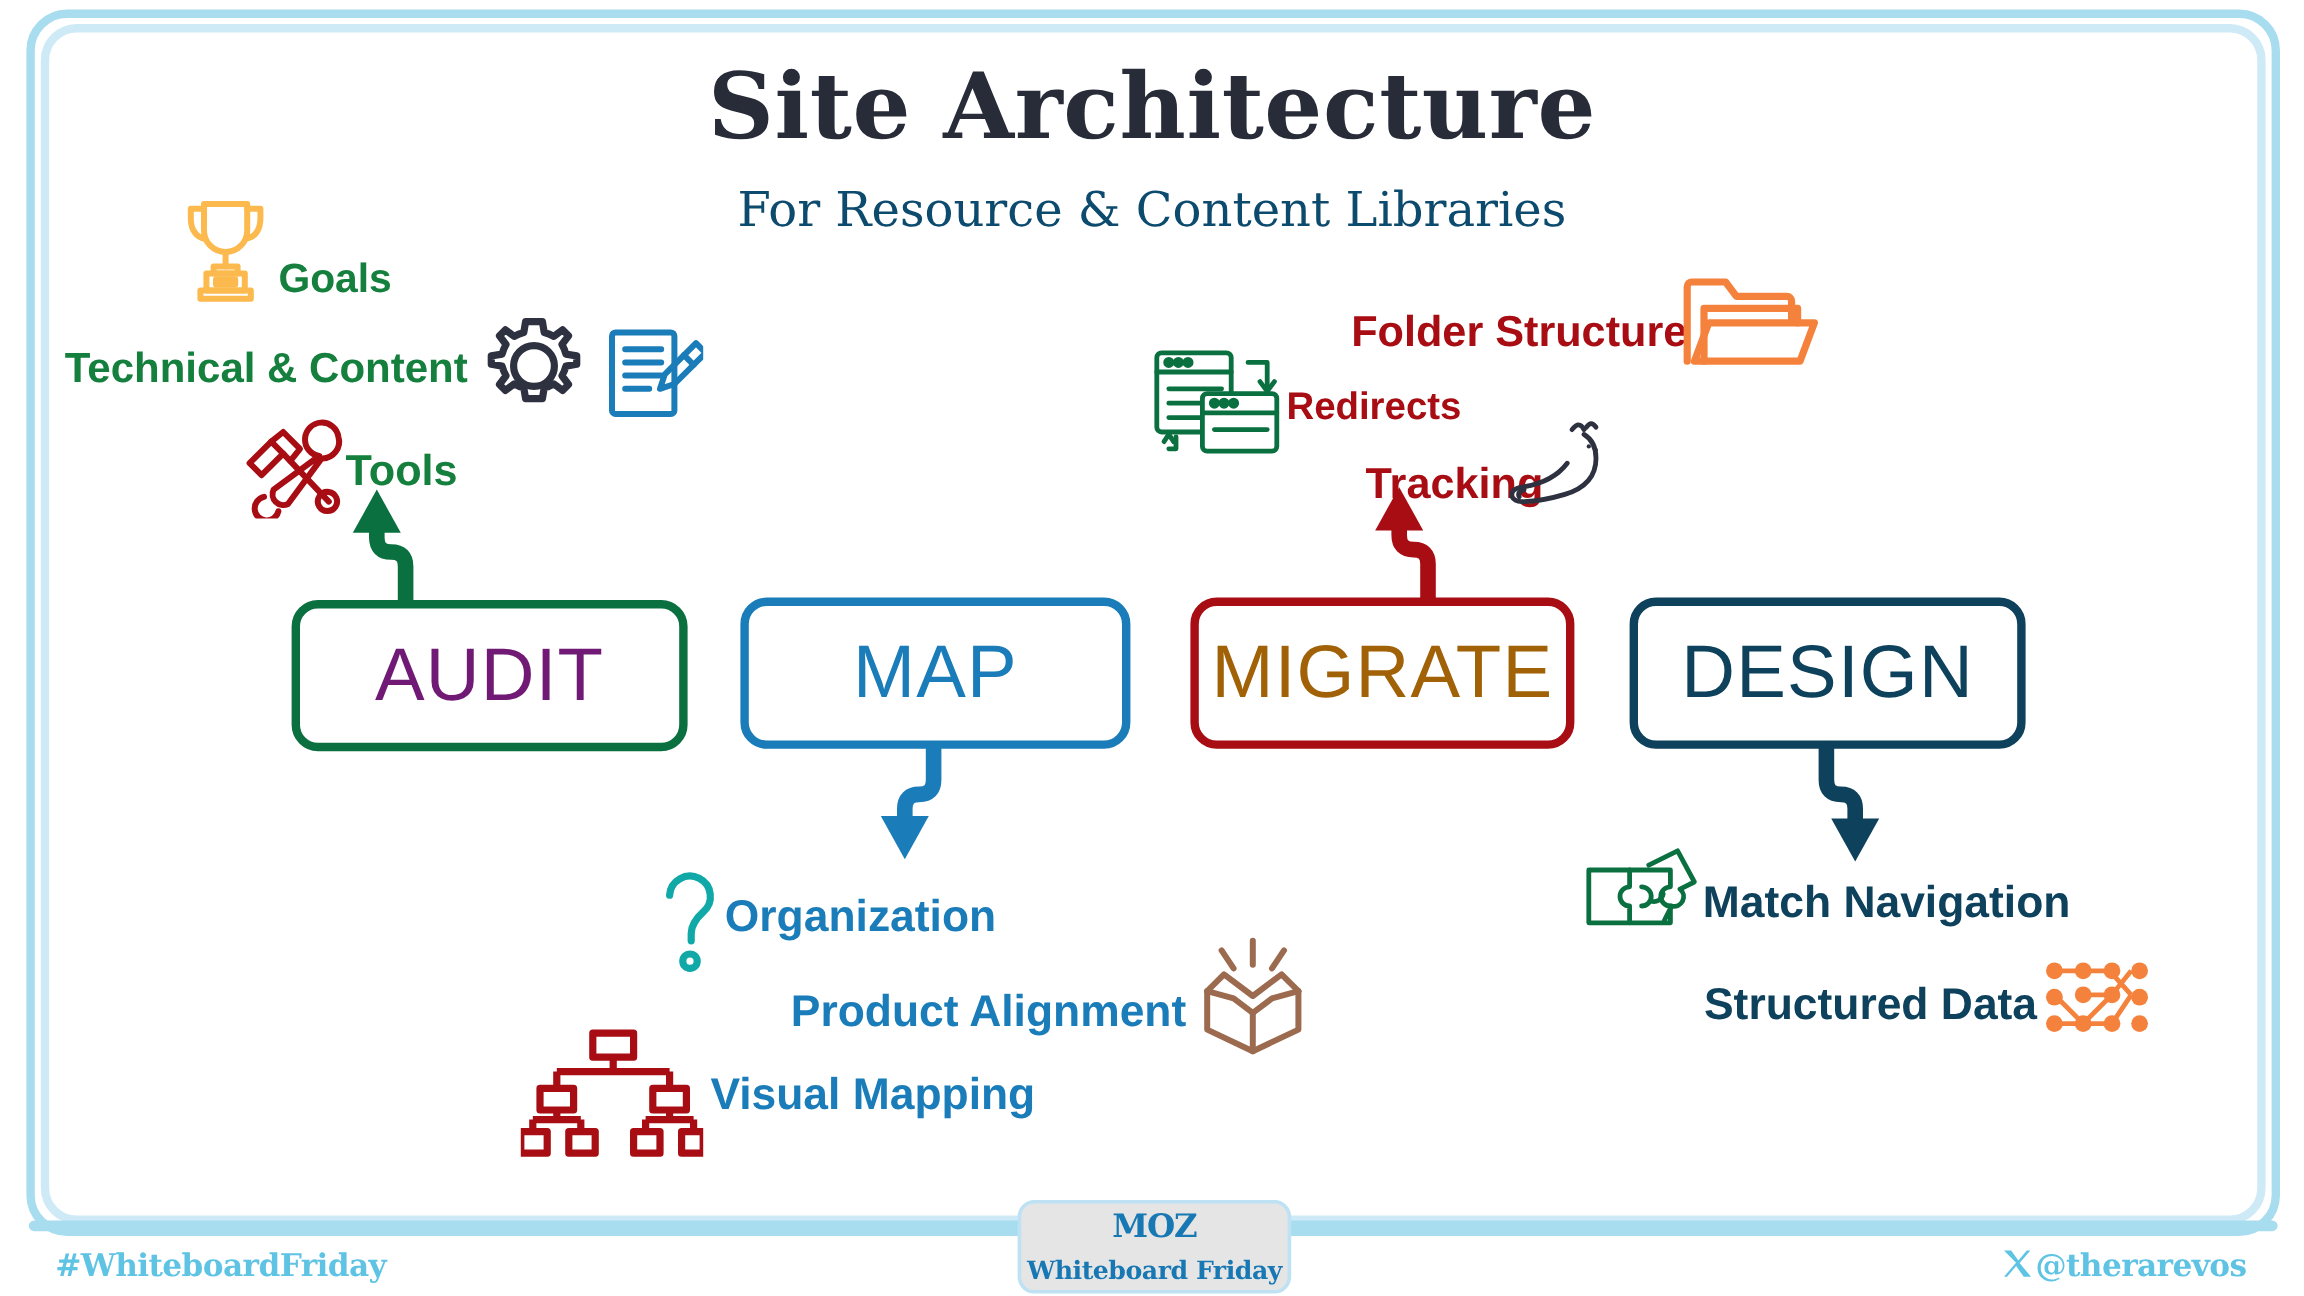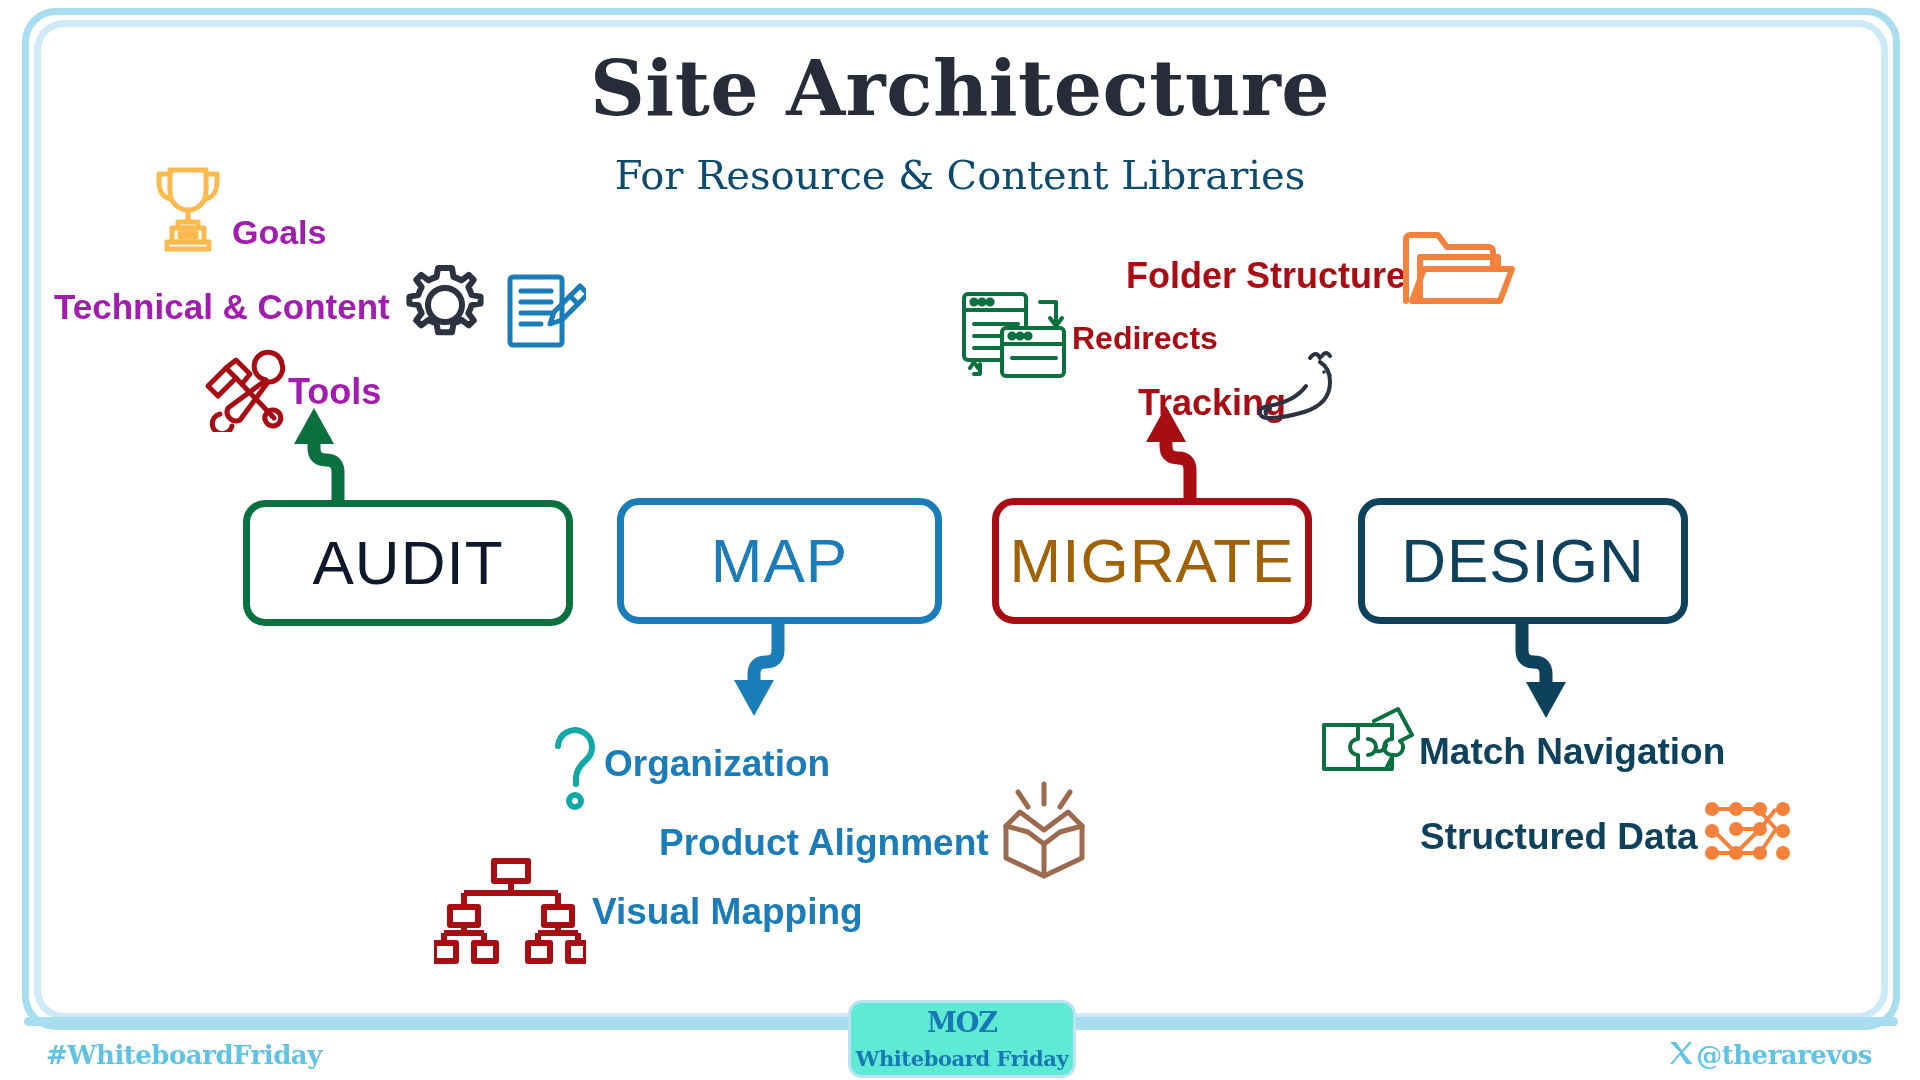--- a/index.html
+++ b/index.html
@@ -73,21 +73,21 @@
     font-family: "Liberation Sans", sans-serif;
     font-weight: normal;
     letter-spacing: 1px;
   }
   .stage-label {
     font-size: 62px;
     line-height: 1;
     white-space: nowrap;
   }
   #box-audit   { left: 243px; top: 500px; width: 330px; height: 126px; border: 7px solid #0a7040; }
-  #box-audit .stage-label   { color: #0f172a; }
+  #box-audit .stage-label   { color: #701a75; }
   #box-map     { left: 617px; top: 498px; width: 325px; height: 126px; border: 7px solid #1a7cb8; }
   #box-map .stage-label     { color: #1a7cb8; }
   #box-migrate { left: 992px; top: 498px; width: 320px; height: 126px; border: 7px solid #a80d14; }
   #box-migrate .stage-label { color: #a16207; }
   #box-design  { left: 1358px; top: 498px; width: 330px; height: 126px; border: 7px solid #0d415c; }
   #box-design .stage-label  { color: #0d415c; }
 
   
   #arrows {
     position: absolute; left: 0; top: 0;
@@ -96,21 +96,21 @@
   }
 
   
   .anno {
     position: absolute;
     font-family: "Liberation Sans", sans-serif;
     font-weight: bold;
     white-space: nowrap;
     line-height: 1;
   }
-  .anno-green  { color: #a21caf; }
+  .anno-green  { color: #15803d; }
   .anno-red    { color: #a80d14; }
   .anno-blue   { color: #1a7cb8; }
   .anno-navy   { color: #0d415c; }
 
   .icon-abs { position: absolute; }
 
   
   .footer-left {
     position: absolute;
     left: 46px; top: 1040px;
@@ -129,21 +129,21 @@
     font-size: 26px;
     color: #5fc3e4;
     white-space: nowrap;
     letter-spacing: -0.5px;
     display: flex; align-items: flex-start; gap: 2px;
   }
   .moz-badge {
     position: absolute;
     left: 848px; top: 1000px;
     width: 228px; height: 78px;
-    background: #5eead4;
+    background: #e5e5e5;
     border: 3px solid #bee2f3;
     border-radius: 14px;
     display: flex;
     flex-direction: column;
     align-items: center;
     justify-content: flex-start;
     padding-top: 6px;
     overflow: hidden;
   }
   .moz-word {

